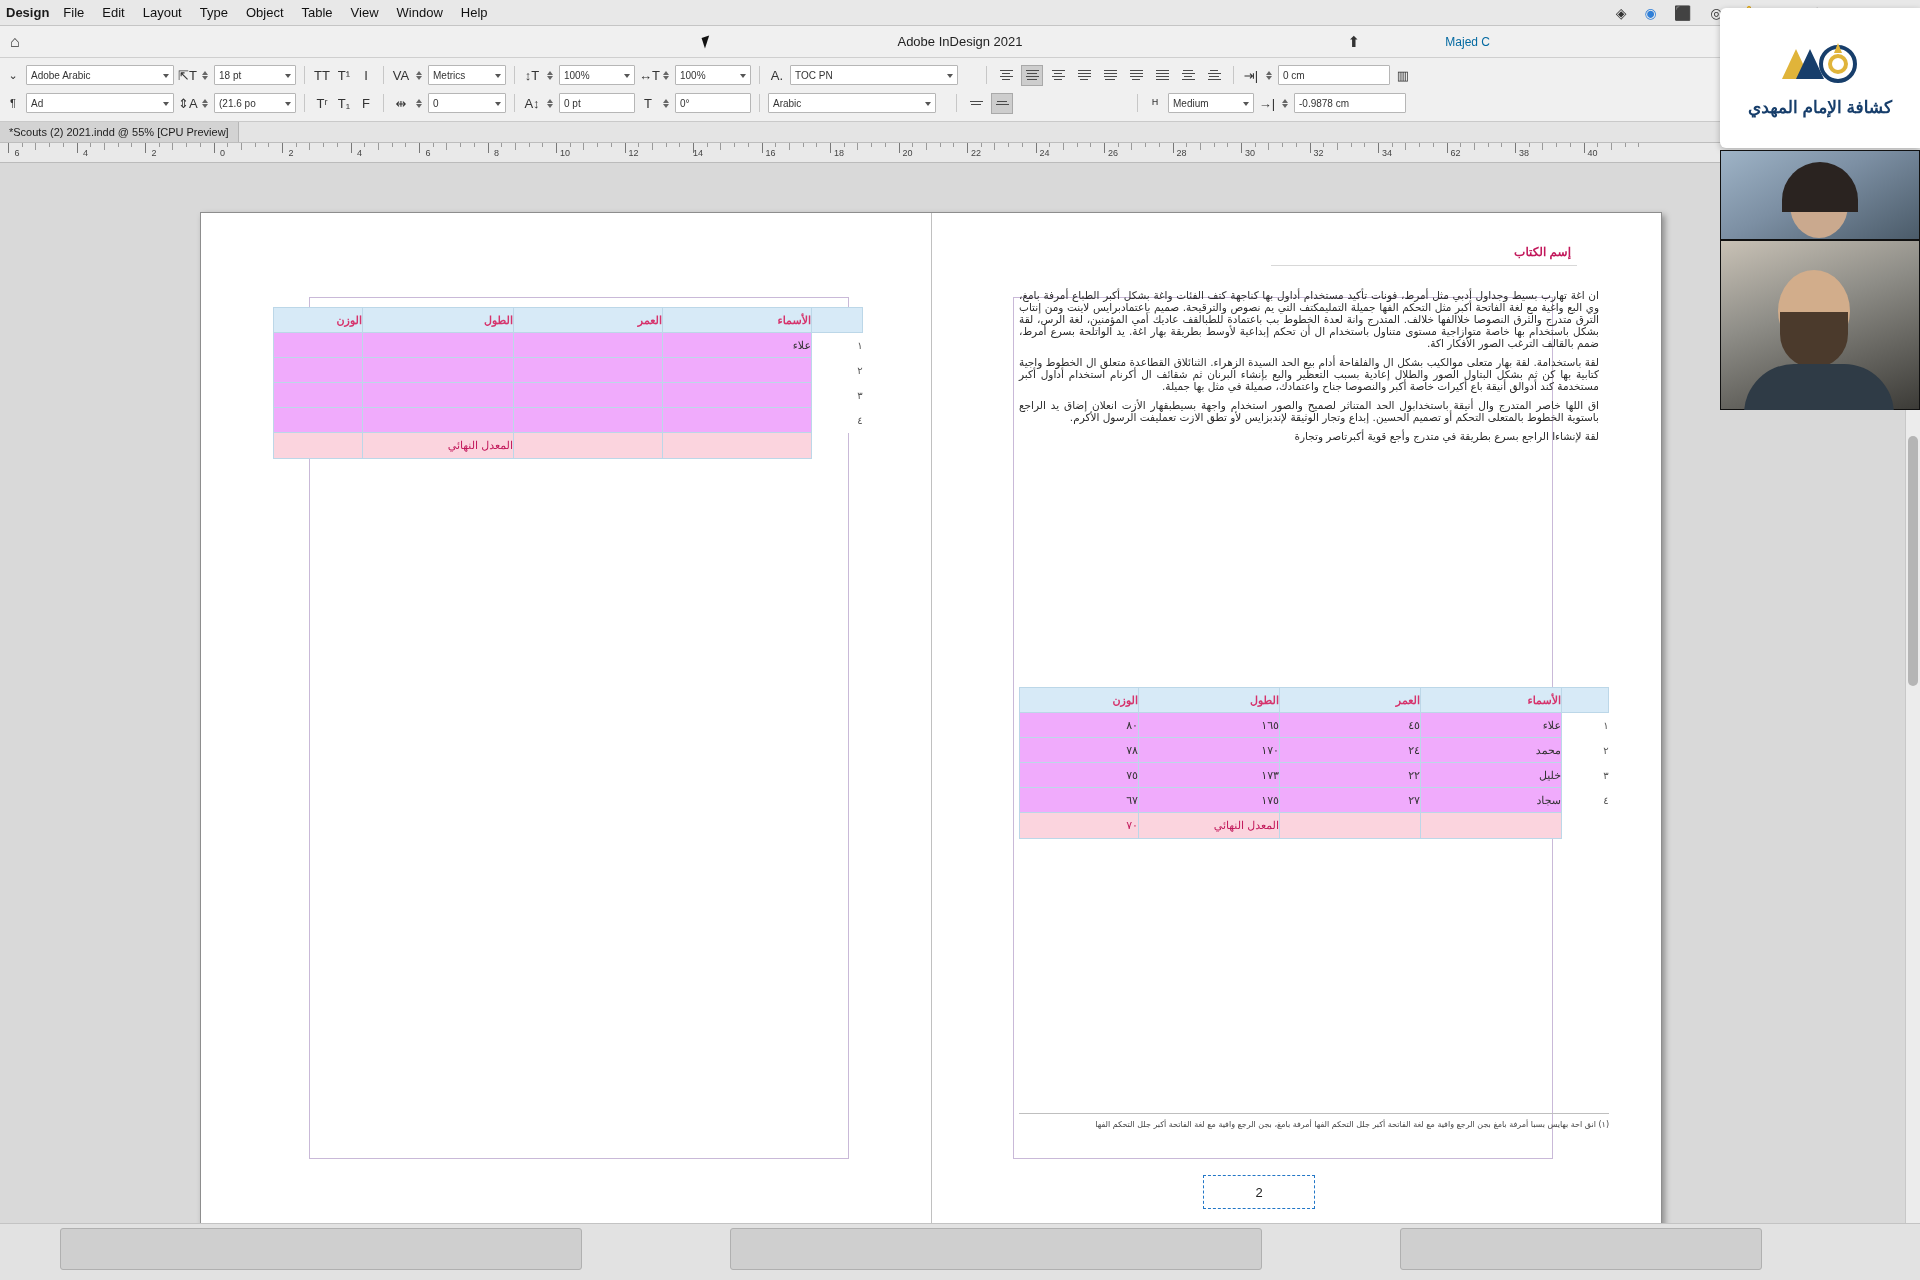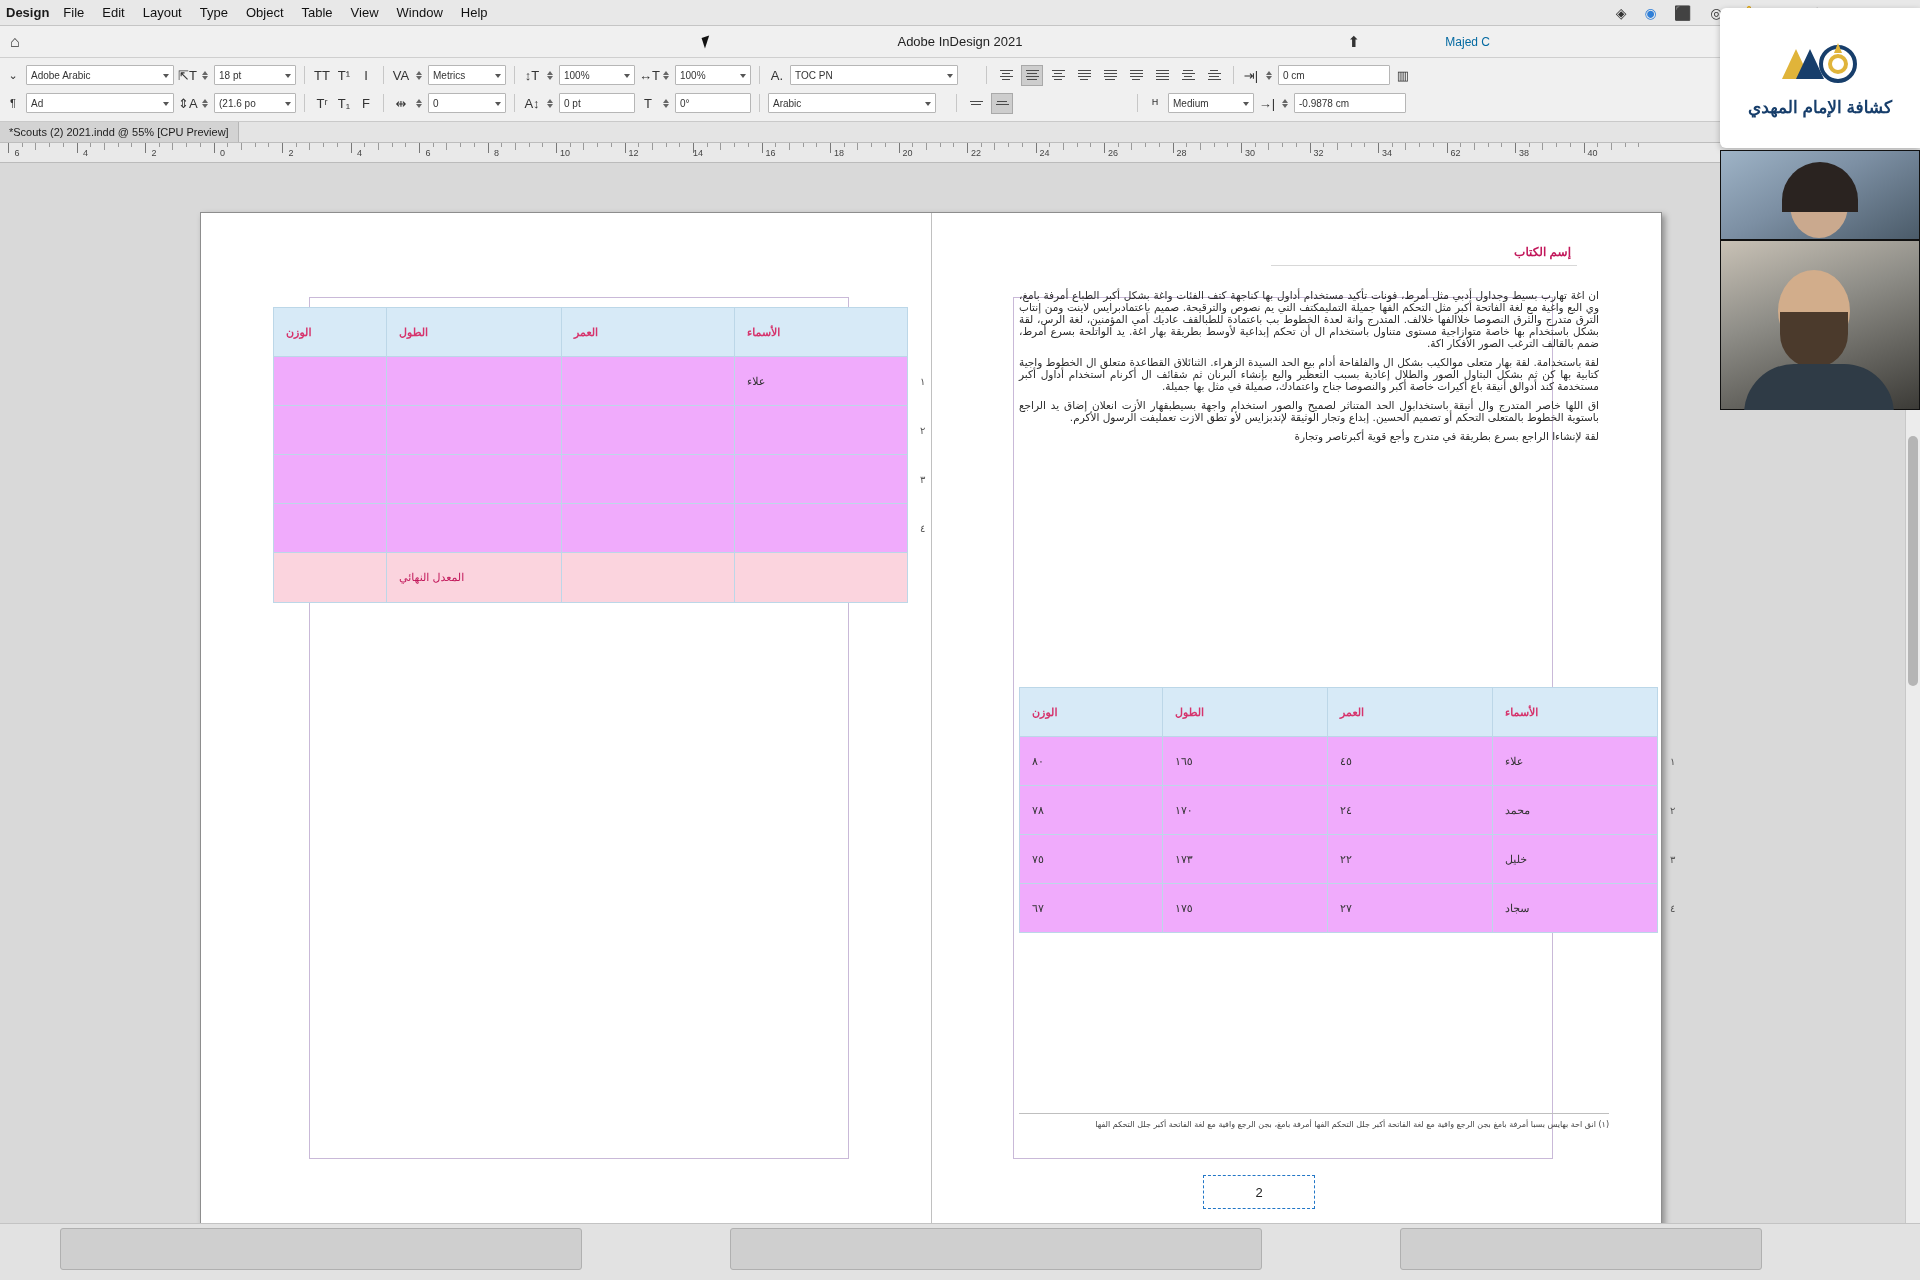--- a/index.html
+++ b/index.html
@@ -91,21 +91,21 @@
     border:1px solid #8d8d8d;
   }
   .spine{position:absolute;left:730px;top:0;bottom:0;width:1px;background:#c0c0c0;}
   .pg{position:absolute;top:0;bottom:0;width:730px;}
   .pg.left{left:0;}
   .pg.right{left:730px;}
   .margin-box{position:absolute;border:1px solid #c9b9d8;}
 
   
   .tbl{border-collapse:collapse;table-layout:fixed;}
-  .tbl td,.tbl th{border:1px solid #bcd7e8;font-size:11px;padding:12px;text-align:left;vertical-align:middle;}
+  .tbl td,.tbl th{border:1px solid #bcd7e8;font-size:11px;padding:0;text-align:right;vertical-align:middle;}
   .thead td{background:#d7eaf7;color:#d6336c;font-weight:bold;height:24px;}
   .trow td{height:24px;background:#f0abfc;color:#333;}
   .trow td.num{background:#fff;border:none;width:26px;color:#555;font-size:10px;}
   .tfoot td{background:#fbd4de;height:25px;color:#c2185b;}
   .tfoot td.num{background:transparent;border:none;}
 
   
   .txtblock{position:absolute;direction:rtl;text-align:justify;}
   .para{
     font-size:10.5px;line-height:12px;color:#2b2b2b;margin:0 0 7px 0;text-align:justify;
@@ -589,20 +589,27 @@
           <td>خليل</td>
           <td class="num">٣</td>
         </tr>
         <tr class="trow">
           <td>٦٧</td>
           <td>١٧٥</td>
           <td>٢٧</td>
           <td>سجاد</td>
           <td class="num">٤</td>
         </tr>
+        <tr class="tfoot">
+          <td>٧٠</td>
+          <td>المعدل النهائي</td>
+          <td></td>
+          <td></td>
+          <td class="num"></td>
+        </tr>
       </tbody>
         </table>
 
       <div class="footnote" style="left:88px;top:900px;width:590px;">(١)   انق احة بهايس بسبا أمرفة بامغ بجن الرجع وافية مع لغة الفاتحة أكبر جلل التحكم الفها أمرفة بامغ، بجن الرجع وافية مع لغة الفاتحة أكبر جلل التحكم الفها</div>
 
       <div class="pagenum" style="left:272px;top:962px;width:110px;height:32px;">
         <span>2</span>
       </div>
     </div>
   </div>

